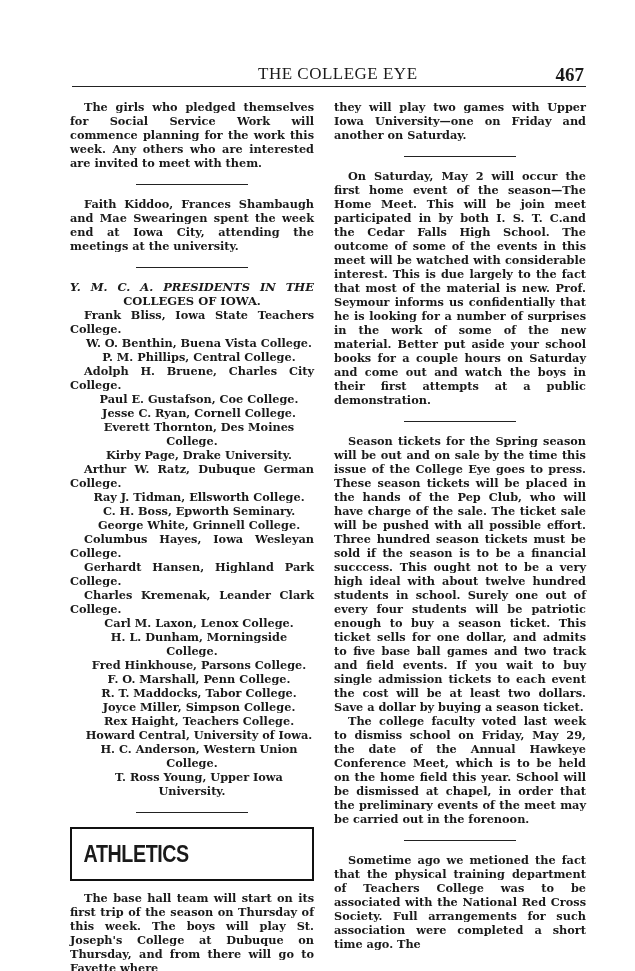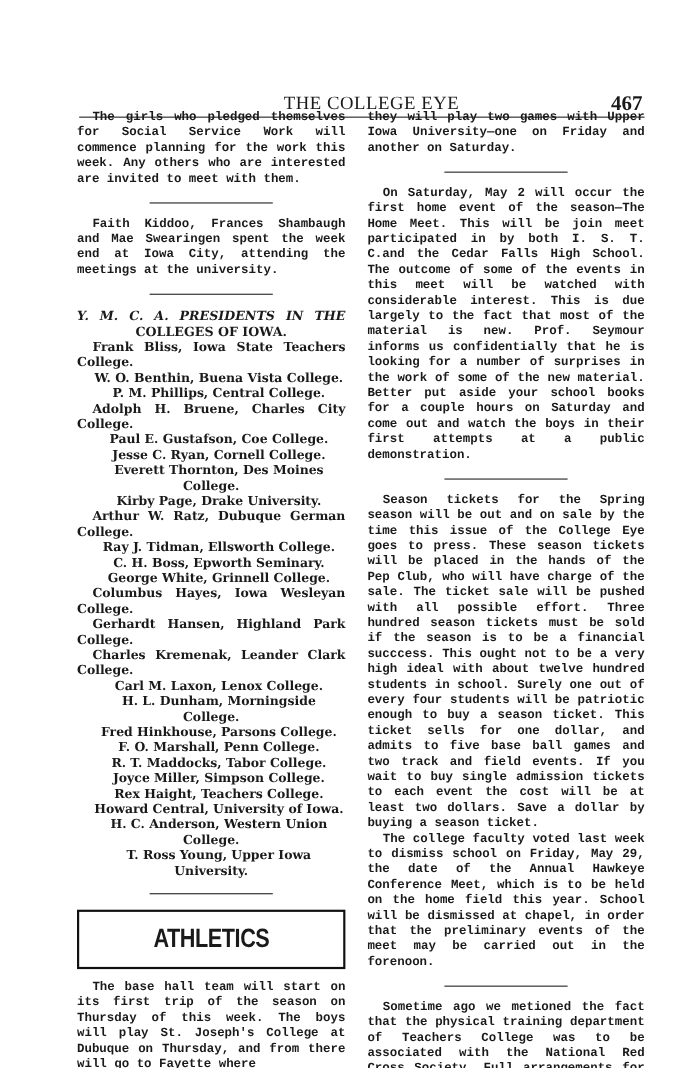--- a/index.html
+++ b/index.html
@@ -1,35 +1,35 @@
 <!DOCTYPE html>
 <html><head>
 <meta charset="utf-8">
 <style>
   html, body { margin: 0; padding: 0; background: #ffffff; }
   body { width: 635px; height: 971px; position: relative; overflow: hidden;
          font-family: "DejaVu Serif", "Liberation Serif", serif; color: #1a1a1a; }
-  .header { position: absolute; left: 72px; top: 84px; width: 514px; height: 22px;
+  .header { position: absolute; left: 72px; top: 64px; width: 514px; height: 22px;
             border-bottom: 1.5px solid #222; }
   .header .title { position: absolute; left: 186px; top: 0px; font-family: "Liberation Serif", serif;
                    font-size: 17px; letter-spacing: 0.5px; }
   .header .page { position: absolute; right: 2px; top: 0px; font-family: "Liberation Serif", serif;
                   font-size: 19px; font-weight: bold; }
   .col { position: absolute; top: 100px; font-size: 11.3px; line-height: 14px; font-weight: bold; }
   .col.left { left: 70px; width: 244px; }
   .col.right { left: 334px; width: 252px; }
-  .p { text-align: justify; margin: 0; text-indent: 14px; font-family: Liberation Mono, monospace; }
+  .p { text-align: justify; margin: 0; text-indent: 14px; }
   .rule { width: 112px; height: 0; border-top: 1.5px solid #222; margin: 14px auto 12px auto; }
   .heading { text-align: center; margin: 0; font-size: 11.5px; }
   .heading .first { text-align: justify; text-align-last: justify; display: block; font-style: italic; }
   .list { margin: 0; padding: 0; list-style: none; }
   .list li { text-indent: 14px; padding-left: 0; text-align: center; }
   .list li.wrap { text-align: justify; }
   .athletics-box { border: 2px solid #111; height: 50px; margin: 14px 0 10px 0;
-                   display: flex; align-items: center; justify-content: center; }
+                   display: flex; align-items: center; }
   .athletics-box span { font-family: "Liberation Sans", sans-serif; font-weight: bold;
                         font-size: 24px; transform: scaleX(0.82); letter-spacing: -0.5px; }
 </style>
 </head>
 <body>
 
 <div class="header">
   <span class="title">THE COLLEGE EYE</span>
   <span class="page">467</span>
 </div>

